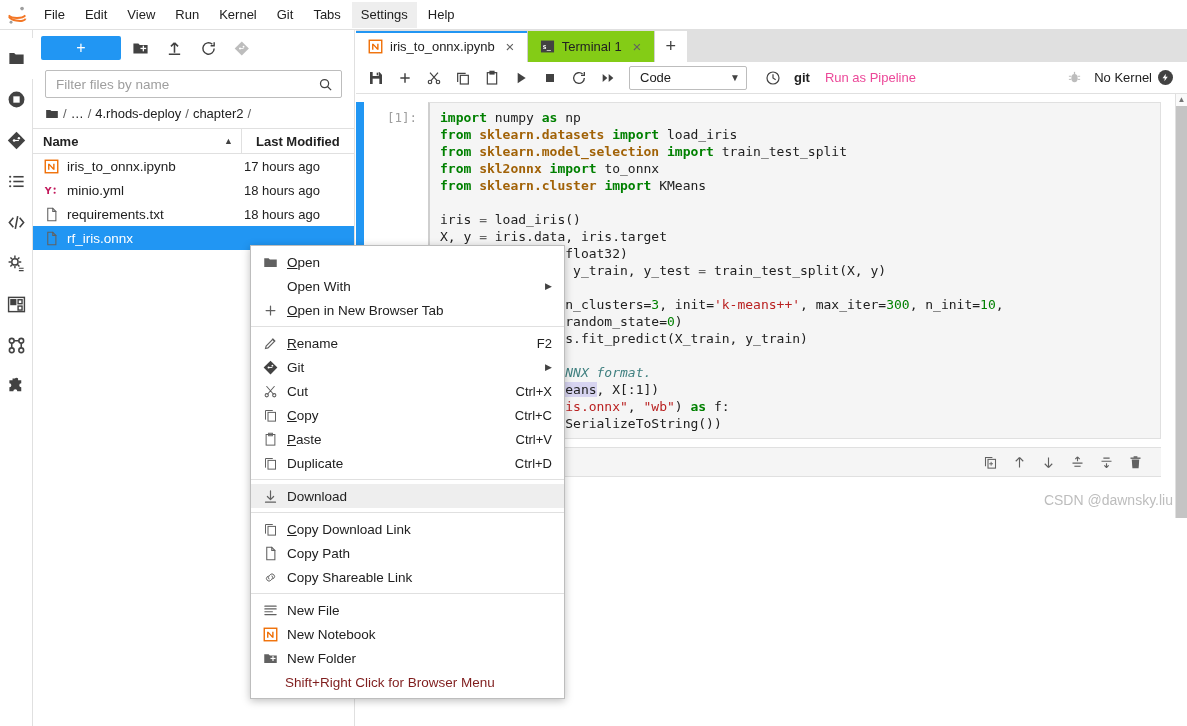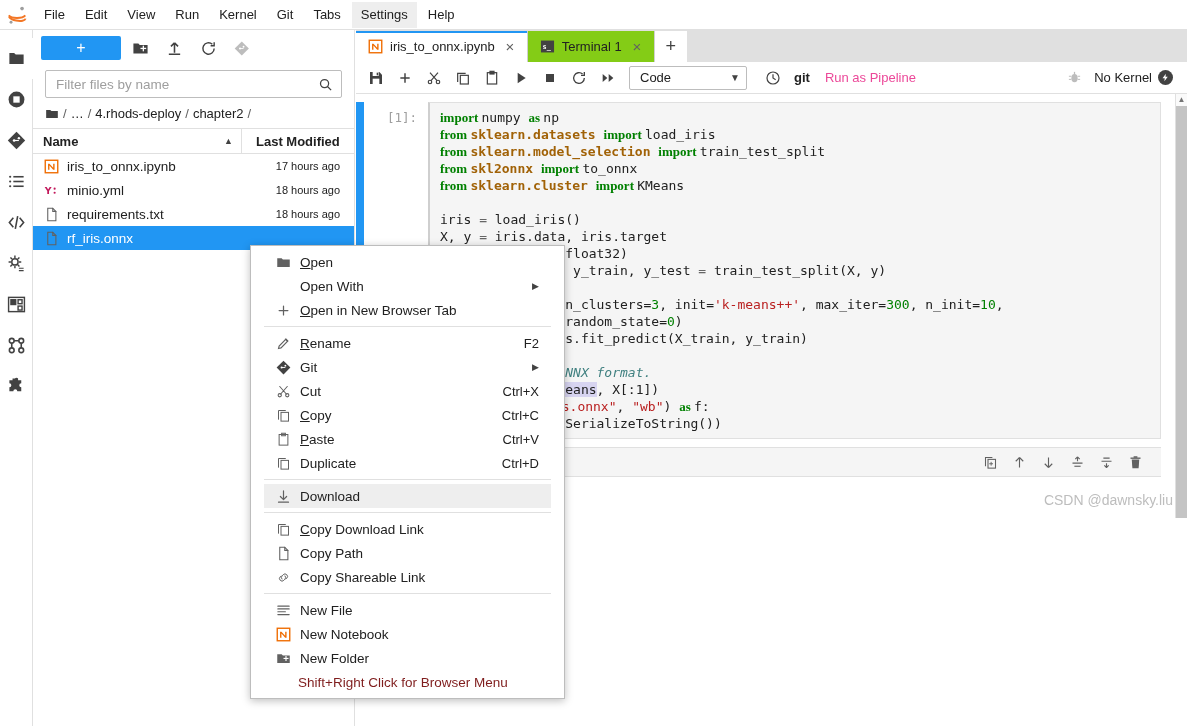--- a/index.html
+++ b/index.html
@@ -86,21 +86,21 @@
   .fb-header .col-name { flex: 1; padding-left: 10px; display:flex; align-items:center; gap:6px; }
   .fb-header .sort-arrow { margin-left:auto; margin-right:8px; font-size: 9px; color:#424242;}
   .fb-header .col-mod { width: 113px; padding-left: 14px; border-left: 1px solid #e0e0e0; height:100%; display:flex; align-items:center;}
   .fb-list { flex: 1; overflow: hidden; }
   .fb-row {
     display:flex; align-items:center; height: 24px; font-size: 13.5px;
     padding-left: 10px; color: #212121; cursor: pointer;
   }
   .fb-row.selected { background: #2196f3; color: #fff; }
   .fb-row .fname { flex: 1; margin-left: 8px; overflow:hidden; white-space:nowrap; text-overflow:ellipsis;}
-  .fb-row .fmod { width: 110px; text-align: right; padding-right: 14px; font-size: 11px; }
+  .fb-row .fmod { width: 110px; padding-right: 14px; font-size: 13px; }
   .ficon { width:16px; height:16px; display:flex; align-items:center; justify-content:center; flex: 0 0 16px;}
 
   
   .dock {
     position: absolute; left: 356px; top: 30px; right: 0; bottom: 0;
     background: #fafafa; display:flex; flex-direction: column;
   }
   .tabbar { height: 32px; background:#e0e0e0; display:flex; align-items:flex-end; }
   .tab {
     height: 31px; display:flex; align-items:center; gap:7px; padding: 0 9px 0 12px;
@@ -153,21 +153,21 @@
     font-family: "DejaVu Sans Mono", monospace; font-size: 12.5px; color: #9e9e9e;
   }
   .codearea {
     flex: 1; background:#f5f5f5; border: 1px solid #e0e0e0; border-left: 2px solid #cfcfcf;
     padding: 6px 0 6px 10px; overflow:hidden;
   }
   pre.code {
     margin: 0; font-family: "DejaVu Sans Mono", monospace; font-size: 13px; line-height: 17px;
     white-space: pre; color: #212121;
   }
-  .k  { color: #008000; font-weight: bold; font-family: Liberation Serif, serif; }   
+  .k  { color: #008000; font-weight: bold; }   
   .nn { color: #a16207; font-weight: bold; }   
   .n  { color: #212121; }
   .s  { color: #ba2121; }                      
   .mi { color: #008000; }                      
   .c  { color: #408080; font-style: italic; }  
   .o  { color: #666666; }
   .hl { background: #d7d4f0; }
 
   .cell-footer {
     margin: 8px 14px 0 72px; height: 30px; border-top: 1px solid #e0e0e0;
@@ -180,21 +180,21 @@
     width: 12px; background: #fafafa; border-left: 1px solid #e0e0e0;
     display:flex; flex-direction: column; align-items:center;
   }
   .vscroll .arrow { font-size: 8px; color:#757575; height: 12px; line-height: 12px;}
   .vscroll .thumb { width: 12px; flex:1; background: #c4c4c4; }
 
   
   .ctxmenu {
     position: absolute; left: 250px; top: 245px; width: 315px;
     background: #fff; border: 1px solid #bdbdbd;
-    box-shadow: 0 2px 8px rgba(0,0,0,.25); z-index: 60; padding: 4px 13px;
+    box-shadow: 0 2px 8px rgba(0,0,0,.25); z-index: 60; padding: 4px 0;
     font-size: 13.5px; color: #212121;
   }
   .ctxitem {
     height: 24px; display:flex; align-items:center; padding: 0 12px 0 10px;
     cursor: pointer; position: relative;
   }
   .ctxitem.hover { background:#eeeeee; }
   .ctxitem.disabled { color:#7f1d1d; cursor: default; padding-left: 34px; }
   .ctxicon { width: 18px; flex: 0 0 18px; display:flex; align-items:center; justify-content:center; color:#616161; margin-right: 8px;}
   .ctxlabel { flex:1; white-space:nowrap; }

